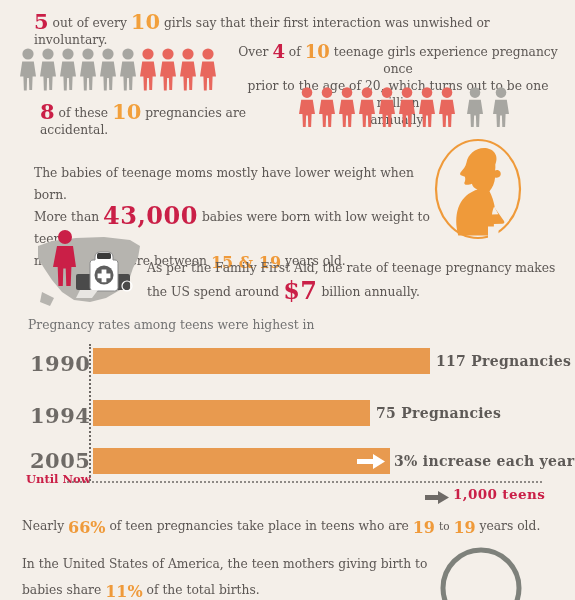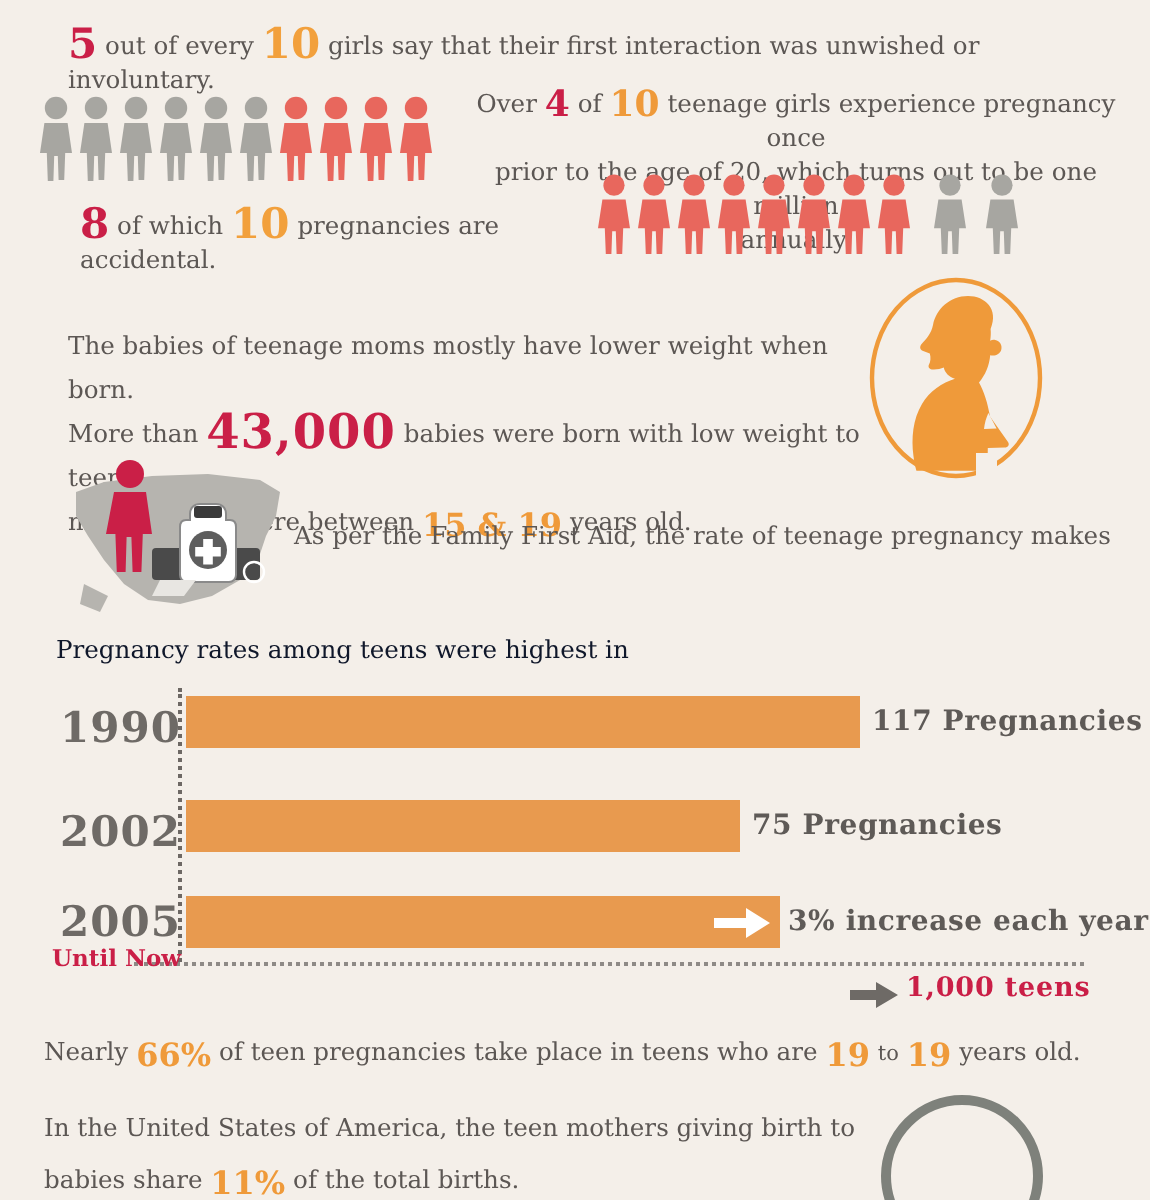--- a/index.html
+++ b/index.html
@@ -183,21 +183,21 @@
         <g transform="translate(196,0)"> 
             <circle cx="8" cy="6.6" r="5.3"></circle>
             <path d="M2.2 13.8h11.6l2.2 14.3H12.6l-0.5 12.9H9.3L8.9 29.6H7.1l-0.4 11.4H3.9L3.4 28.1H0z"></path>
           </g>
       </g>
     </svg>
   </div>
 
   <div class="abs line" style="left:40px;top:105px;width:260px;">
     <span class="big-red">8</span>
-    <span>of which</span>
+    <span>of these</span>
     <span class="big-orange">10</span>
     <span>pregnancies are accidental.</span>
   </div>
 
   <div class="abs" style="left:432px;top:138px;width:92px;height:102px;">
     <svg width="92" height="102" viewBox="0 0 92 102">
       <ellipse cx="46" cy="51" rx="42" ry="49" fill="none" stroke="#ef9a3a" stroke-width="2.2"></ellipse>
       <path fill="#ef9a3a" d="M52 10c-9 0-16 6.5-17.5 14.5-0.8 4.3-3.6 7.2-5.6 9.4-1.3 1.5-1 3 0.7 3.6l3.3 1.2c0.6 2.1 0.4 4.1-0.4 5.6-0.6 1.1 0.1 2.3 1.4 2.4 2 0.2 4.4-0.2 6-0.9 0.5 2.6 2.6 4.7 5.6 5.6-6.4 2-12.6 6.1-16.5 12.6-4.6 7.6-5.4 17.2-4.3 25.8 0.3 2.4 0.8 5.1 1.5 7.6h37c-1.1-4.5-1.5-8.3-1.3-11.4l8.4-0.2c1.8 0 2.6-1.5 1.7-2.8l-9-12.8c-1.1-6.6-3-12.4-5.5-17 3.1-3.6 5.2-8.4 5.6-13.6 2.4 0.6 4.8-0.4 5.5-2.6 0.7-2.3-0.7-4.6-3-5 -0.9-0.2-1.8 0-2.5 0.4 0.3-2 0.4-4 0.2-5.9C67.5 16.5 60.6 10 52 10z"></path>
       <path fill="#f4efe9" d="M62.2 68.5l4.1 7.7-6.3 0.3c0.3-2.9 1.1-5.6 2.2-8z"></path>
       <path fill="#f4efe9" d="M56 88.5h10.5v12H56z"></path>
@@ -234,35 +234,40 @@
         <circle cx="72" cy="47" r="9.5" fill="#5e5e5e"></circle>
         <path fill="#ffffff" d="M69.6 41.5h4.8v4h4v4.8h-4v4h-4.8v-4h-4v-4.8h4z"></path>
         <path fill="#e8e6e2" d="M48 62 L66 62 L60 70 L44 70 Z"></path>
         <circle cx="95" cy="58" r="5" fill="none" stroke="#ffffff" stroke-width="1.2"></circle>
       </g>
     </svg>
   </div>
 
   <div class="abs line" style="left:147px;top:256px;width:420px;line-height:24px;">
     <div>As per the Family First Aid, the rate of teenage pregnancy makes</div>
+    <div>
+      <span>the US spend around</span>
+      <span class="xl-red">$7</span>
+      <span>billion annually.</span>
+    </div>
   </div>
 
   <div class="abs" style="left:0;top:315px;width:575px;height:190px;">
 
-    <div class="abs" style="left:28px;top:3px;font-size:12.3px;color:#0f172a;font-family:'DejaVu Serif',serif;">Pregnancy rates among teens were highest in</div>
+    <div class="abs" style="left:28px;top:3px;font-size:12.3px;color:#737373;font-family:'DejaVu Serif',serif;">Pregnancy rates among teens were highest in</div>
 
     <div class="baraxis" style="left:89px;top:29px;height:137px;"></div>
 
     <div class="dotline" style="left:67px;top:166px;width:475px;"></div>
 
     <div class="yearlabel" style="left:30px;top:36px;text-align:center;">1990</div>
     <div class="bar" style="left:93px;top:33px;width:337px;"></div>
     <div class="barlabel" style="left:436px;top:38px;">117 Pregnancies</div>
 
-    <div class="yearlabel" style="left:30px;top:88px;">2002</div>
+    <div class="yearlabel" style="left:30px;top:88px;">1994</div>
     <div class="bar" style="left:93px;top:85px;width:277px;"></div>
     <div class="barlabel" style="left:376px;top:90px;">75 Pregnancies</div>
 
     <div class="yearlabel" style="left:30px;top:133px;">2005</div>
     <div class="untilnow" style="left:26px;top:157px;">Until Now</div>
     <div class="bar" style="left:93px;top:133px;width:297px;"></div>
     <div class="abs" style="left:357px;top:139px;width:28px;height:15px;">
       <svg width="28" height="15" viewBox="0 0 28 15">
         <path fill="#ffffff" d="M0 5h16V0l12 7.5L16 15v-5H0z"></path>
       </svg>

